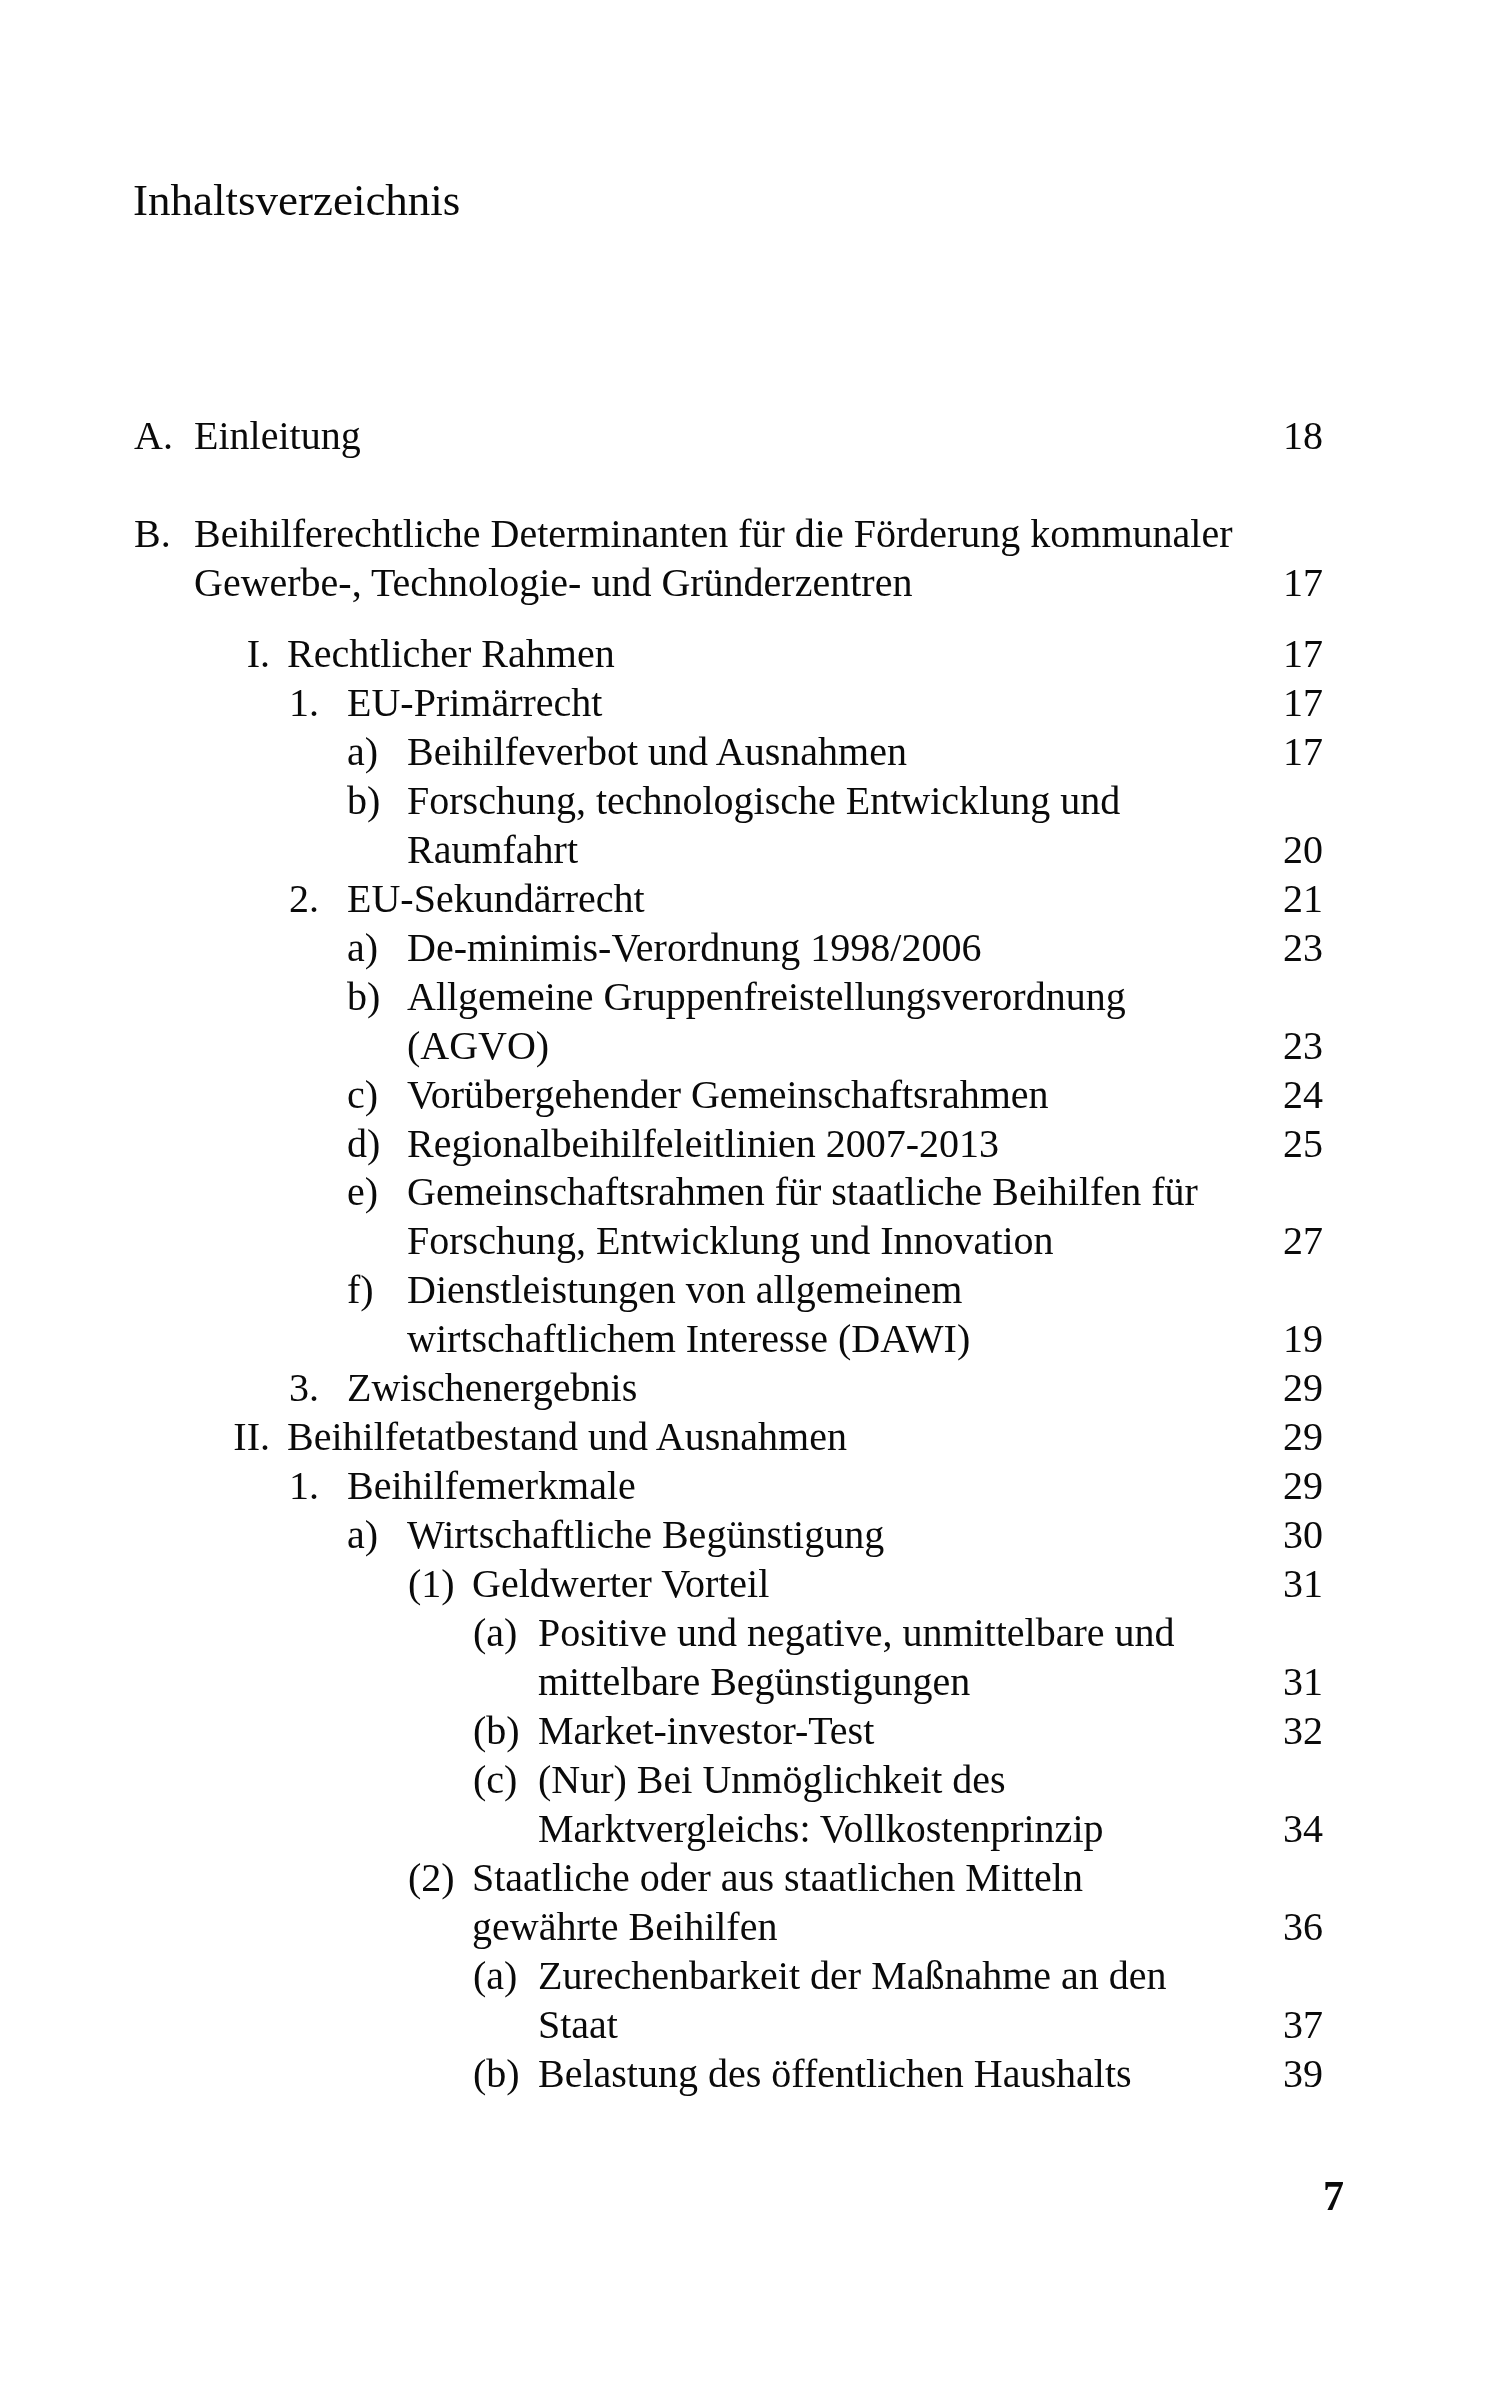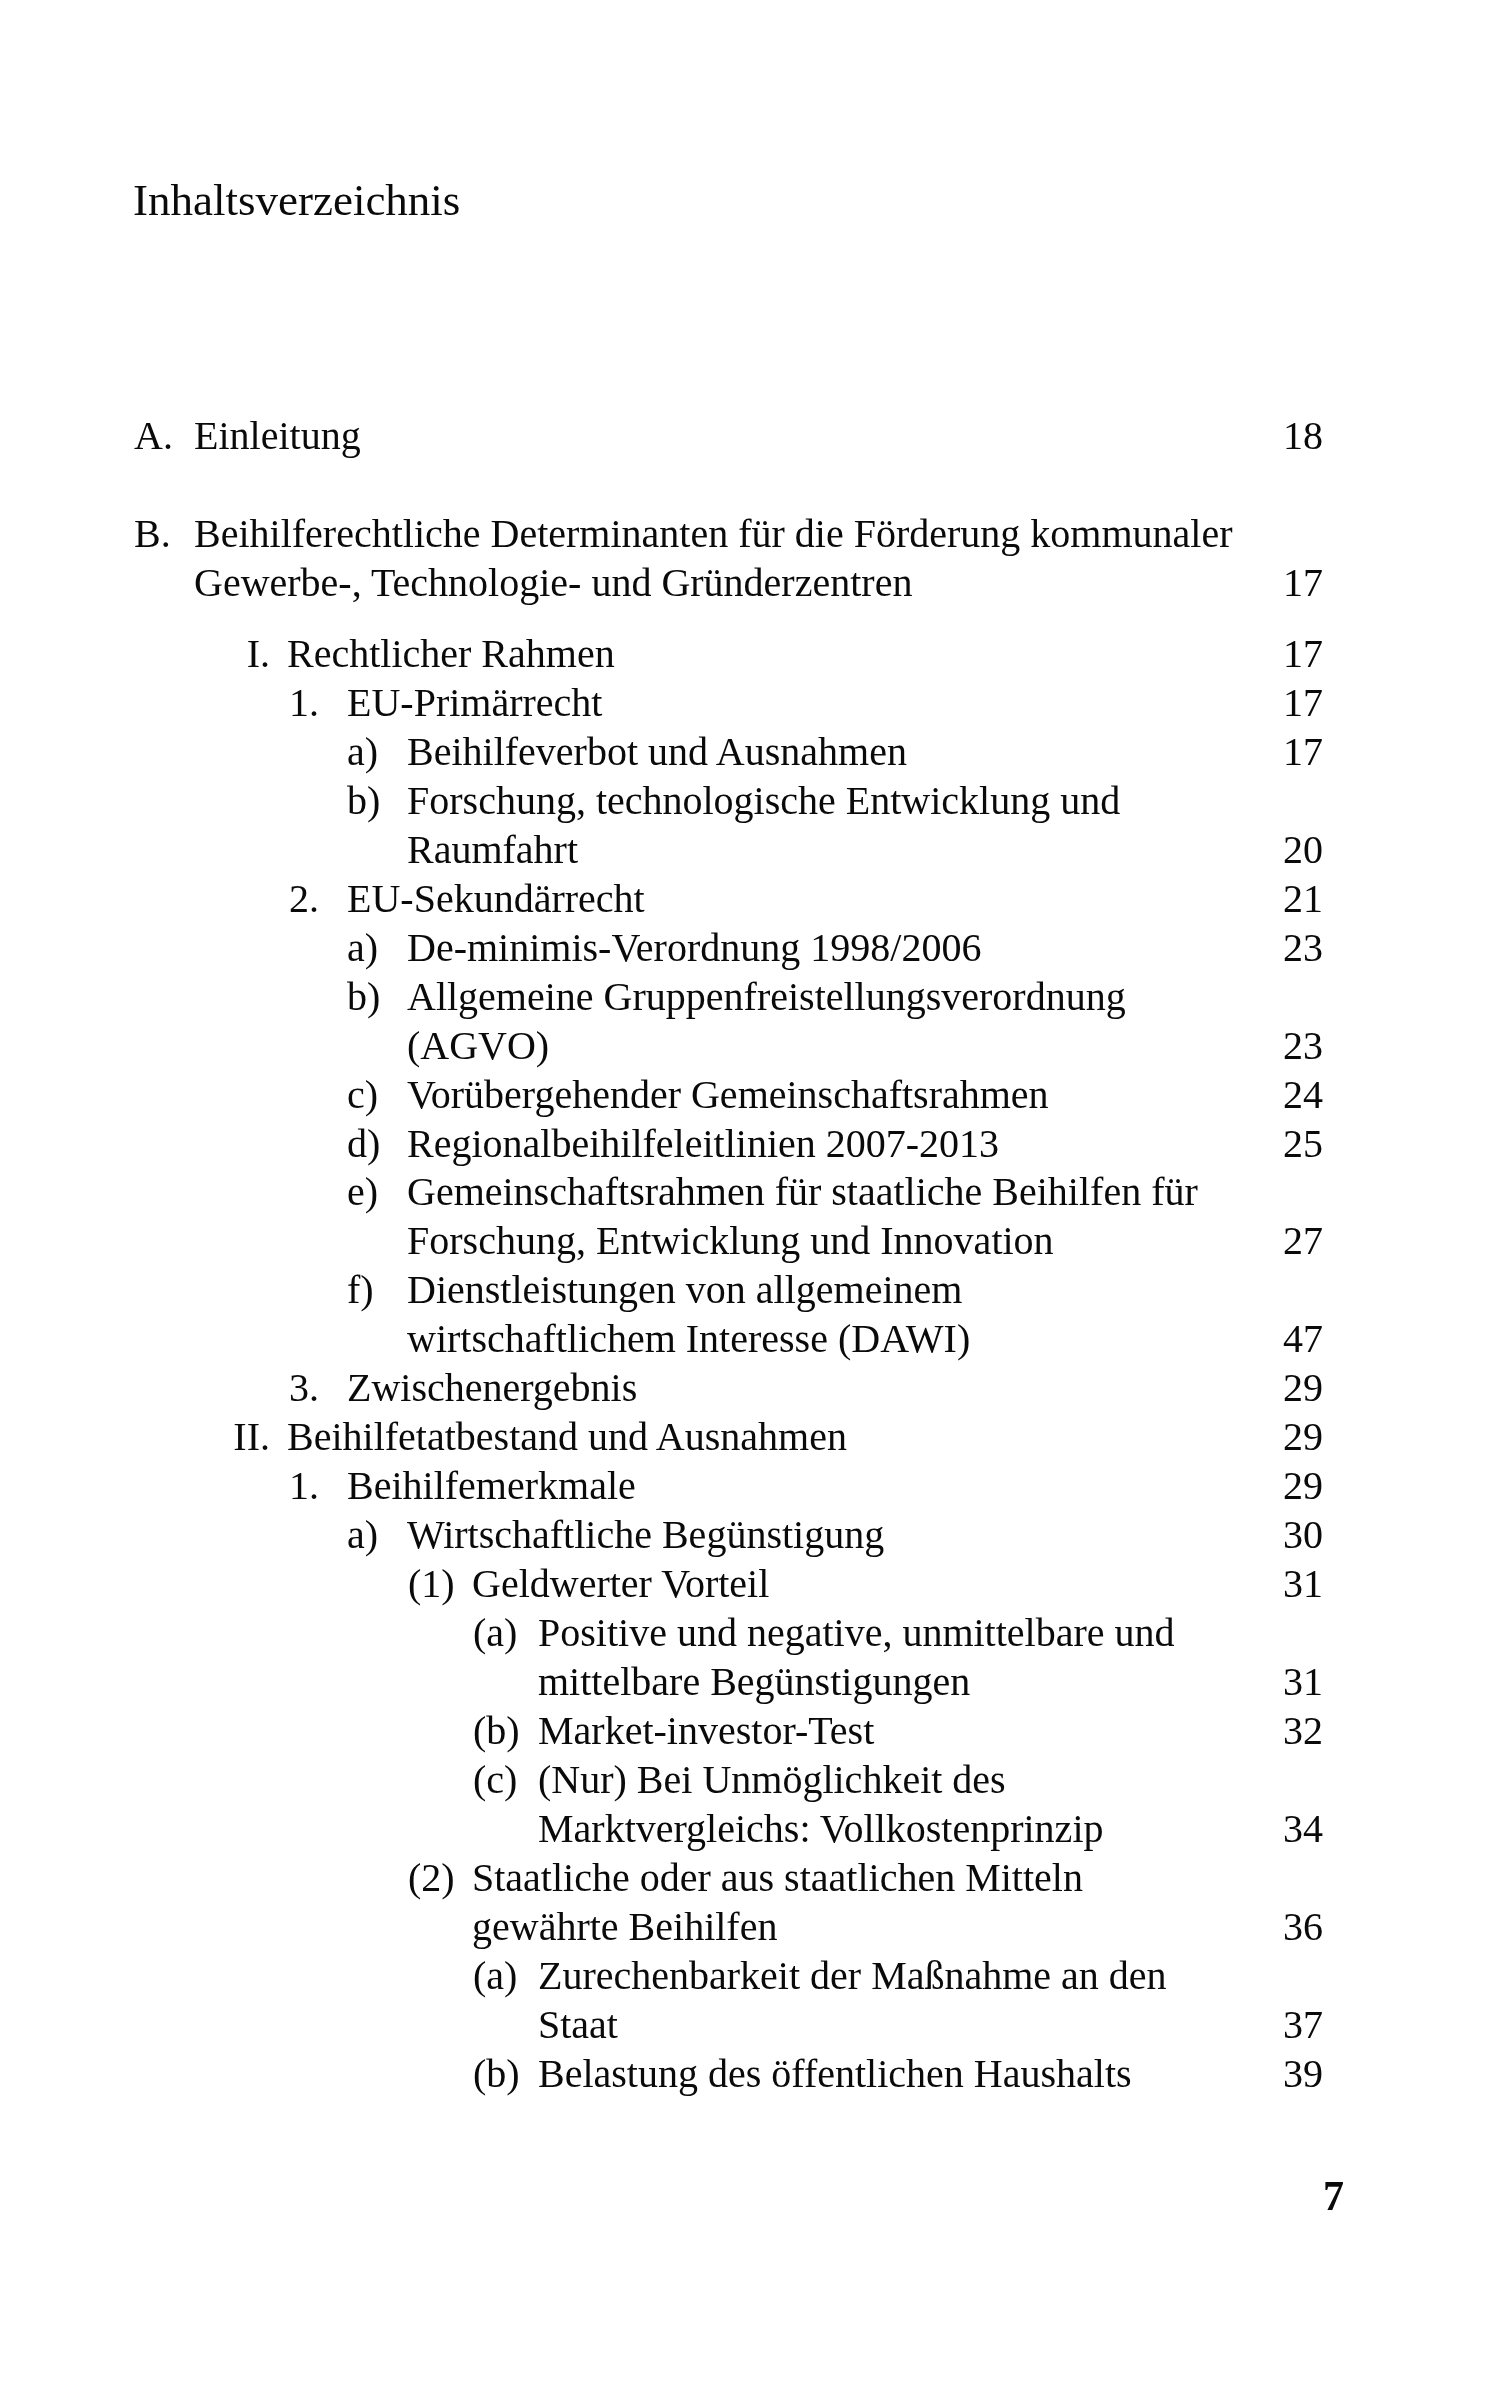--- a/index.html
+++ b/index.html
@@ -80,21 +80,21 @@
     <div class="entry" style="top: 1167px; height: 98px;">
       <span class="label" style="left: 347px;">e)</span>
       <span class="line" style="left: 407px; top: 0px;">Gemeinschaftsrahmen für staatliche Beihilfen für</span>
       <span class="line" style="left: 407px; top: 49px;">Forschung, Entwicklung und Innovation</span>
       <span class="page" style="top: 49px;">27</span>
     </div>
     <div class="entry" style="top: 1265px; height: 98px;">
       <span class="label" style="left: 347px;">f)</span>
       <span class="line" style="left: 407px; top: 49px;">wirtschaftlichem Interesse (DAWI)</span>
       <span class="line" style="left: 407px; top: 0px;">Dienstleistungen von allgemeinem</span>
-      <span class="page" style="top: 49px;">47</span>
+      <span class="page" style="top: 49px;">19</span>
     </div>
     <div class="entry" style="top: 1363px; height: 49px;">
       <span class="label" style="left: 289px;">3.</span>
       <span class="line" style="left: 347px; top: 0px;">Zwischenergebnis</span>
       <span class="page" style="top: 0px;">29</span>
     </div>
     <div class="entry" style="top: 1412px; height: 49px;">
       <span class="label" style="right: 1237px;">II.</span>
       <span class="line" style="left: 287px; top: 0px;">Beihilfetatbestand und Ausnahmen</span>
       <span class="page" style="top: 0px;">29</span>

